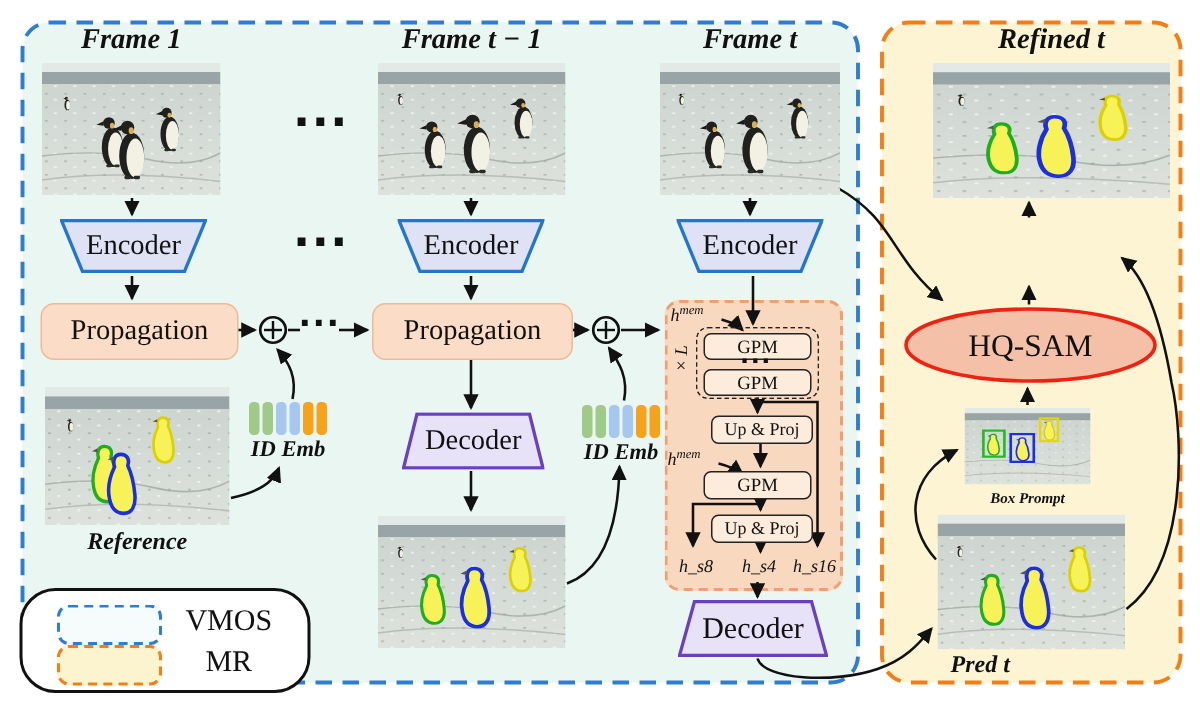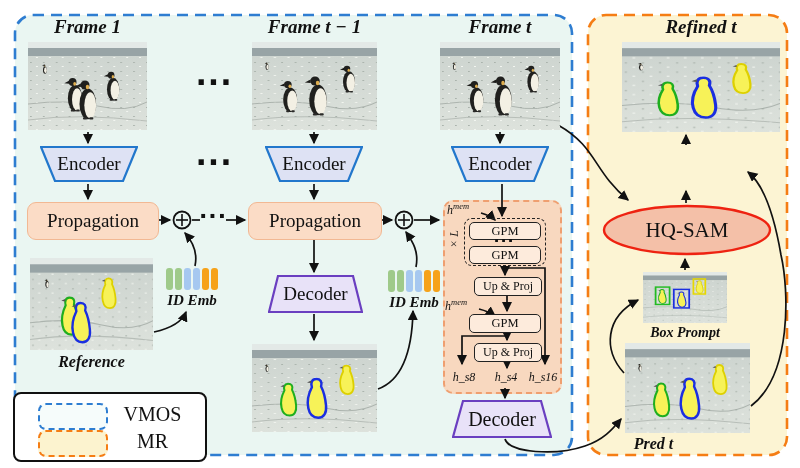--- a/index.html
+++ b/index.html
@@ -18,21 +18,21 @@
   .prop{background:#fbdcc6;border:1.6px solid #f2b893;border-radius:9px;}
   .module-bg{background:#f8d8bf;border:2px dashed #ef9f70;border-radius:10px;}
   .gpmbox{background:#fdebdc;border:1.4px solid #222;border-radius:5px;font-size:12.5px;}
   .stackbox{border:1.6px dashed #222;border-radius:8px;background:transparent;}
   .smlbl{font-size:12px;font-style:italic;}
   .hmem{font-size:12px;font-style:italic;}
   .hmem sup{font-size:8.5px;}
   .dots{font-family:"DejaVu Sans",sans-serif;font-weight:900;letter-spacing:1px;}
   .bars{display:flex;gap:2.5px;}
   .bars span{width:6.5px;height:22px;border-radius:3px;display:block;}
-  .legendbox{background:#ffffff;border:2.6px solid #111;border-radius:8px;}
+  .legendbox{background:#ffffff;border:2.6px solid #111;border-radius:24px;}
   .chip{border-radius:8px;}
   .rot{transform:rotate(-90deg);transform-origin:center center;}
 </style>
 </head>
 <body>
 
 <div class="canvas">
 
   <svg style="position:absolute;width:0;height:0" aria-hidden="true">
     <defs>
@@ -282,21 +282,21 @@
       <use href="#mpeng" transform="translate(20,29) scale(0.42)" style="color:#1fae1f"></use>
       <use href="#mpeng" transform="translate(47,33) scale(0.46)" style="color:#1b2fe0"></use>
       <use href="#mpeng" transform="translate(74,14) scale(0.38)" style="color:#ddd000"></use>
       <g fill="none" stroke-width="2.5">
         <rect x="18" y="26" width="20" height="30" stroke="#22bb22"></rect>
         <rect x="44" y="30" width="22" height="32" stroke="#1b2fe0"></rect>
         <rect x="72" y="12" width="17" height="26" stroke="#e6d800"></rect>
       </g>
     </svg>
   </div>
-  <div class="abs z3 ctr cap" style="left:633px;top:324px;width:104px;height:17px;font-size:14px;">Box Prompt</div>
+  <div class="abs z3 ctr cap" style="left:633px;top:324px;width:104px;height:17px;font-size:10px;">Box Prompt</div>
 
   <div class="abs z3" style="left:625px;top:343px;width:125px;height:90px;">
     <svg width="125" height="90" viewBox="0 0 120 88" preserveAspectRatio="none">
       <use href="#scenebg"></use>
       <use href="#peng" transform="translate(12,20) scale(0.13)"></use>
       <use href="#mpeng" transform="translate(25,38) scale(0.56)" style="color:#1fae1f"></use>
       <use href="#mpeng" transform="translate(50,33) scale(0.68)" style="color:#1b2fe0"></use>
       <use href="#mpeng" transform="translate(82,20) scale(0.50)" style="color:#ddd000"></use>
     </svg>
   </div>

